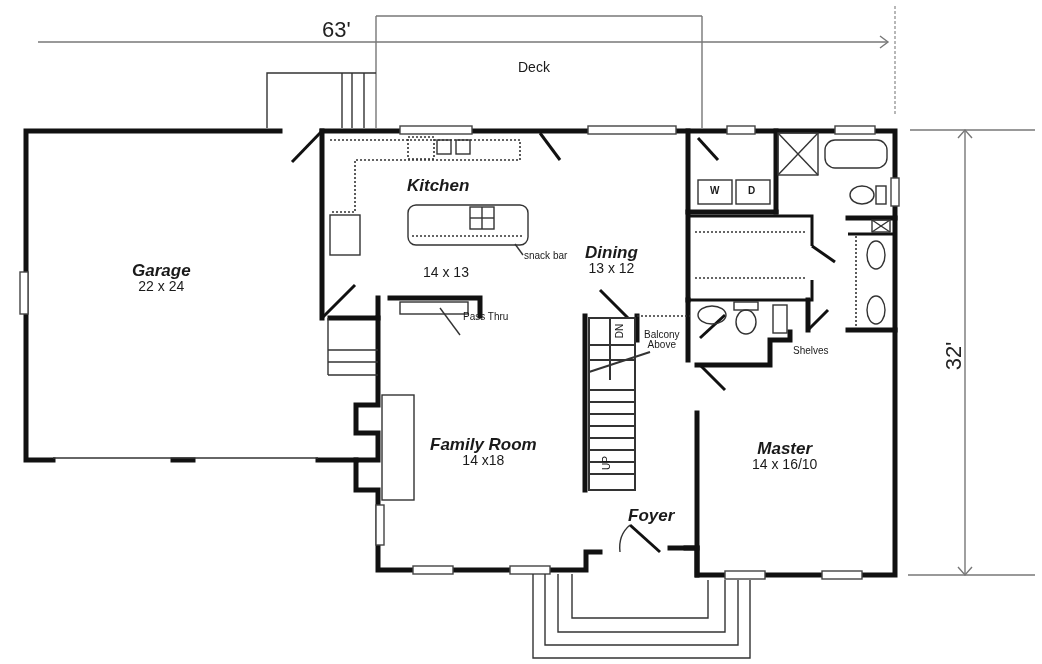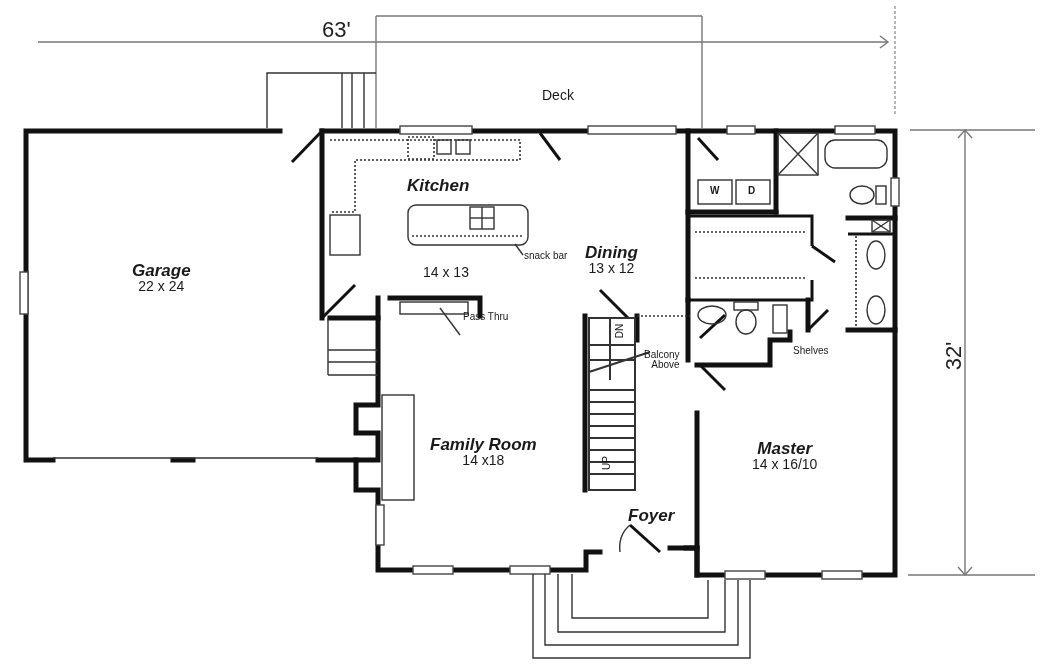--- a/index.html
+++ b/index.html
@@ -177,21 +177,21 @@
     <line class="fix" x1="328" y1="362" x2="378" y2="362"></line>
     <line class="fix" x1="328" y1="375" x2="378" y2="375"></line>
   </g>
 
   <rect class="fix" x="382" y="395" width="32" height="105"></rect>
 </svg>
 
 <div class="lbl dimtxt" style="left:322px; top:19px;">63'</div>
 <div class="lbl dimtxt vert" style="left:940px; top:345px;">32'</div>
 
-<div class="lbl" style="left:518px; top:88px;margin-left:24px;">
+<div class="lbl" style="left:518px; top:60px;">
   <div class="room-dim">Deck</div>
 </div>
 
 <div class="lbl" style="left:132px; top:262px;">
   <div class="room-name">Garage</div>
   <div class="room-dim">22 x 24</div>
 </div>
 
 <div class="lbl" style="left:407px; top:177px;">
   <div class="room-name">Kitchen</div>
@@ -210,21 +210,21 @@
 
 <div class="lbl" style="left:752px; top:440px;">
   <div class="room-name">Master</div>
   <div class="room-dim">14 x 16/10</div>
 </div>
 
 <div class="lbl room-name" style="left:628px; top:507px;">Foyer</div>
 
 <div class="lbl note" style="left:524px; top:251px;">snack bar</div>
 <div class="lbl" style="left:463px; top:312px; font-size:10px;">Pass Thru</div>
-<div class="lbl note" style="left:644px; top:330px; text-align:right;margin-top:20px;">
+<div class="lbl note" style="left:644px; top:330px; text-align:center;">
   <div>Balcony</div>
   <div>Above</div>
 </div>
 <div class="lbl note" style="left:793px; top:346px;">Shelves</div>
 <div class="lbl note" style="left:710px; top:186px; font-weight:bold;">W</div>
 <div class="lbl note" style="left:748px; top:186px; font-weight:bold;">D</div>
 <div class="lbl note vert" style="left:613px; top:326px;">DN</div>
 <div class="lbl note vert" style="left:600px; top:458px;">UP</div>
 
 </body></html>

